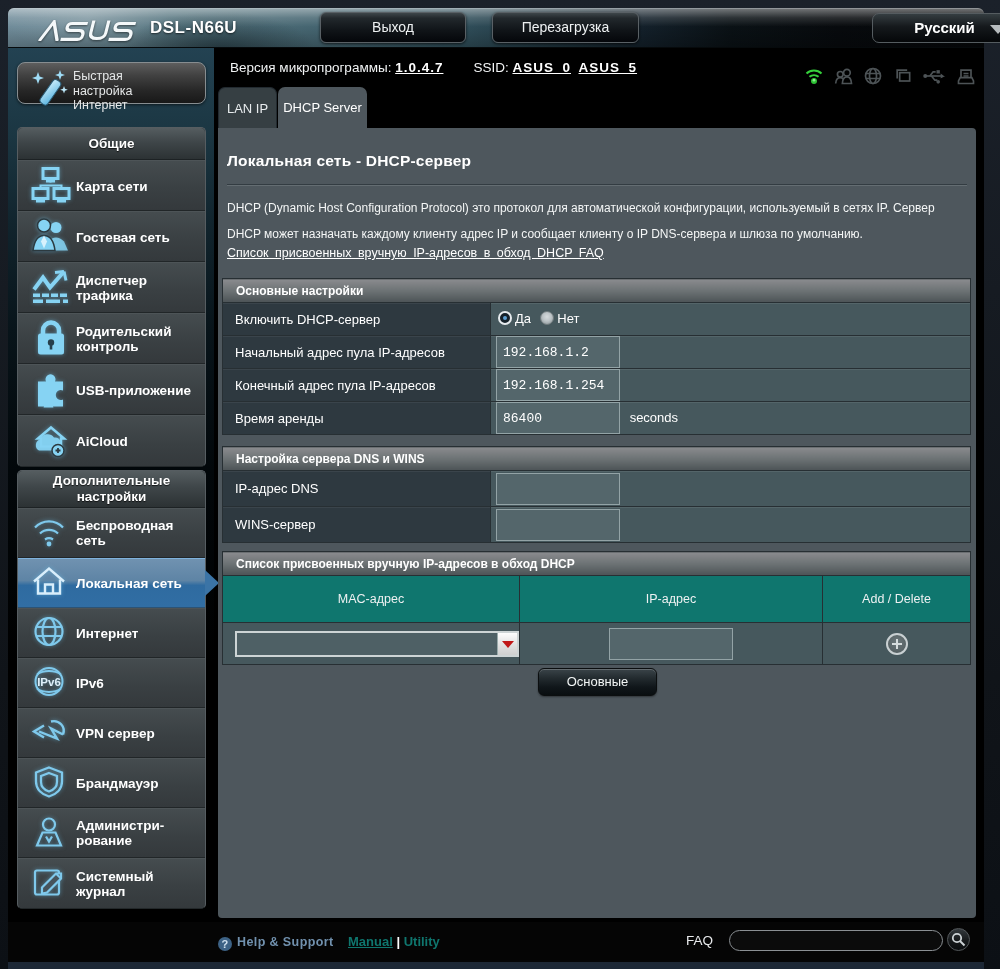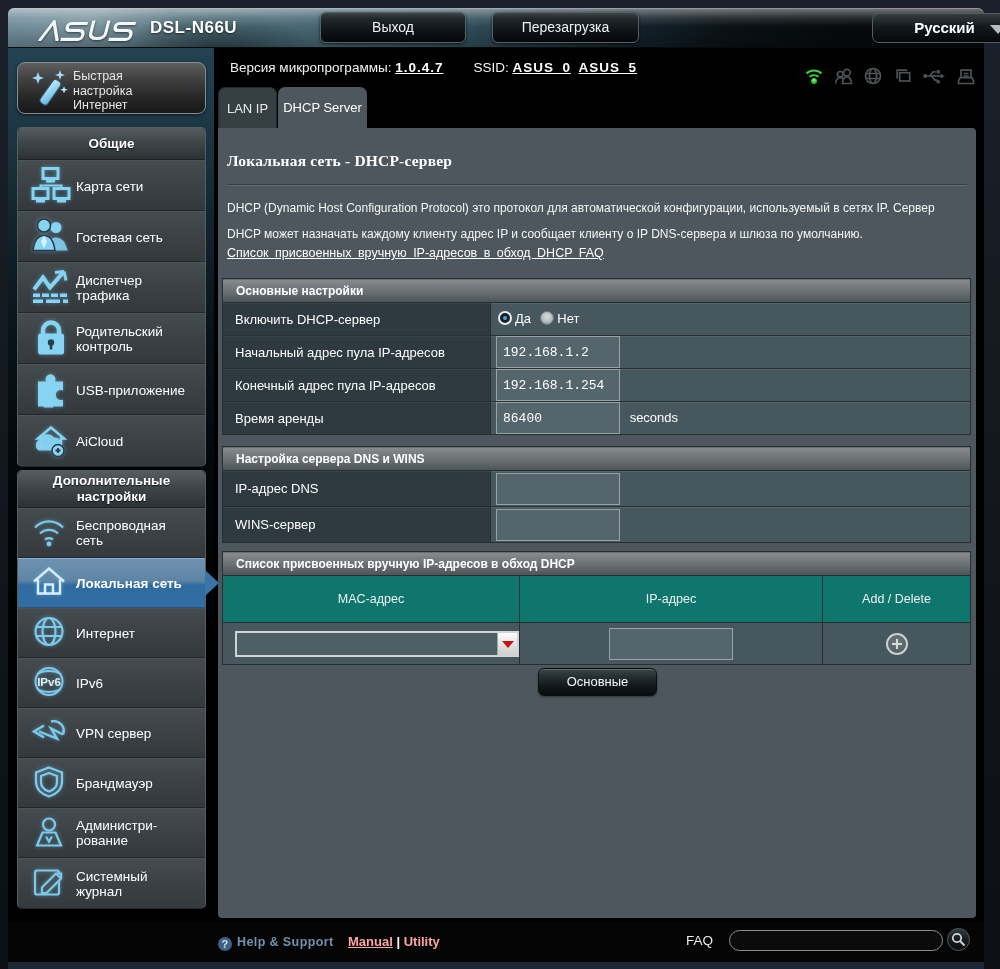--- a/index.html
+++ b/index.html
@@ -60,21 +60,21 @@
 }
 #fwrow b { letter-spacing:1px; }
 #fwrow a { color:#fff; text-decoration:underline; font-weight:bold; }
 #staticons { position:absolute; left:796px; top:57px; width:172px; height:22px; display:flex; justify-content:space-between; align-items:center; }
 
 #sidebg {
   position:absolute; left:0; top:40px; width:206px; height:880px;
   background:linear-gradient(to bottom, #234252 0%, #1b3642 10%, #11242d 20%, #08141a 32%, #02070a 48%, #000 70%);
 }
 #qis {
-  position:absolute; left:9px; top:54px; width:189px; height:52px;
+  position:absolute; left:9px; top:54px; width:189px; height:42px;
   border-radius:8px;
   background:linear-gradient(to bottom,#5e5e5e 0%,#424242 30%,#262626 70%,#181818 100%);
   border:1px solid #878d90;
   box-shadow:0 1px 3px rgba(0,0,0,.6);
 }
 #qis .txt {
   position:absolute; left:55px; top:6px; color:#e4e6e7; font-size:12.5px; line-height:14.5px;
 }
 #menu1, #menu2 {
   position:absolute; left:9px; width:189px;
@@ -93,21 +93,21 @@
 #menu2 .sechead { height:37px; line-height:16px; padding-top:2px; }
 .mitem {
   position:relative; height:51px;
   background:linear-gradient(to bottom,#454c4f 0%,#3a4043 55%,#34393c 100%);
   border-top:1px solid #4d5457; border-bottom:1px solid #212628;
   color:#fff; font-size:13.5px;
 }
 #menu2 .mitem { height:50px; }
 .mitem:last-child { border-bottom:none; border-radius:0 0 5px 5px; }
 .mitem .ic { position:absolute; left:12px; top:50%; transform:translateY(-50%); }
-.mitem .lb { position:absolute; left:58px; top:50%; transform:translateY(-50%); line-height:15px; }
+.mitem .lb { position:absolute; left:58px; top:50%; transform:translateY(-50%); line-height:15px;font-weight:bold; }
 .mitem.sel {
   background:linear-gradient(to bottom,#7092b0 0%,#5e84a5 45%,#2f6ba0 55%,#316ea4 100%);
   border-top:1px solid #7fb2dd; border-bottom:1px solid #2c5375;
 }
 .mitem.sel .lb { font-weight:bold; }
 .mitem.sel .arrow {
   position:absolute; right:-14px; top:50%; margin-top:-13px;
   width:0; height:0;
   border-top:13px solid transparent; border-bottom:13px solid transparent;
   border-left:14px solid #3b74a6;
@@ -121,21 +121,21 @@
 #tab-lan { left:210px; width:59px; background:#363f43; color:#e7ebed; border:1px solid #222a30; border-bottom:none;}
 #tab-dhcp { left:270px; width:89px; background:#4e575d; color:#fff; z-index:3; }
 
 #panel {
   position:absolute; left:210px; top:120px; width:758px; height:790px;
   background:#4e575d;
   border-radius:0 4px 4px 4px;
   z-index:2;
   color:#fff;
 }
-#ptitle { position:absolute; left:9px; top:24px; font-size:15.5px; font-weight:bold; letter-spacing:.2px;font-family:Liberation Serif, serif; }
+#ptitle { position:absolute; left:9px; top:24px; font-size:15.5px; font-weight:bold; letter-spacing:.2px; }
 #pdiv { position:absolute; left:9px; top:56px; width:740px; height:2px;
   background:linear-gradient(to bottom,#333c42 0%,#333c42 50%,#646d72 50%,#646d72 100%); }
 #pdesc { position:absolute; left:9px; top:67px; width:724px; font-size:12px; line-height:26px; color:#f4f6f6; }
 #plink { position:absolute; left:9px; top:118px; font-size:12.5px; color:#fff;
   text-decoration:underline; word-spacing:3px; }
 table.sett { position:absolute; left:4px; width:749px; border-collapse:collapse; }
 table.sett th {
   background:linear-gradient(to bottom,#8a8b8e 0%,#6c7274 50%,#4c5356 100%);
   color:#fff; font-size:12px; font-weight:bold; text-align:left;
   height:24px; padding-left:13px;
@@ -195,21 +195,21 @@
   color:#f2f5f5; font-size:13px; text-align:center; line-height:26px;
   box-shadow:inset 0 1px 0 rgba(255,255,255,.22), 0 1px 2px rgba(0,0,0,.4);
 }
 
 #footer {
   position:absolute; left:0; top:914px; width:976px; height:40px;
   background:#050505;
 }
 #fhelp { position:absolute; left:210px; top:13px; color:#7191ae; font-size:12.5px; font-weight:bold; letter-spacing:.4px; }
 #fman { position:absolute; left:340px; top:12px; color:#fff; font-size:13px; font-weight:bold; }
-#fman a { color:#fca5a5; }
+#fman a { color:#0f766e; }
 #ffaq { position:absolute; left:678px; top:11px; color:#e8eaec; font-size:13.5px; }
 #fsearch {
   position:absolute; left:721px; top:8px; width:214px; height:21px;
   background:#0b0b0b; border:1px solid #8a8f93; border-radius:11px;
 }
 #fbtn {
   position:absolute; left:939px; top:6px; width:23px; height:23px; border-radius:50%;
   background:linear-gradient(to bottom,#33393d 0%,#16191b 55%,#0b0e10 100%);
   border:1px solid #54585b;
 }

